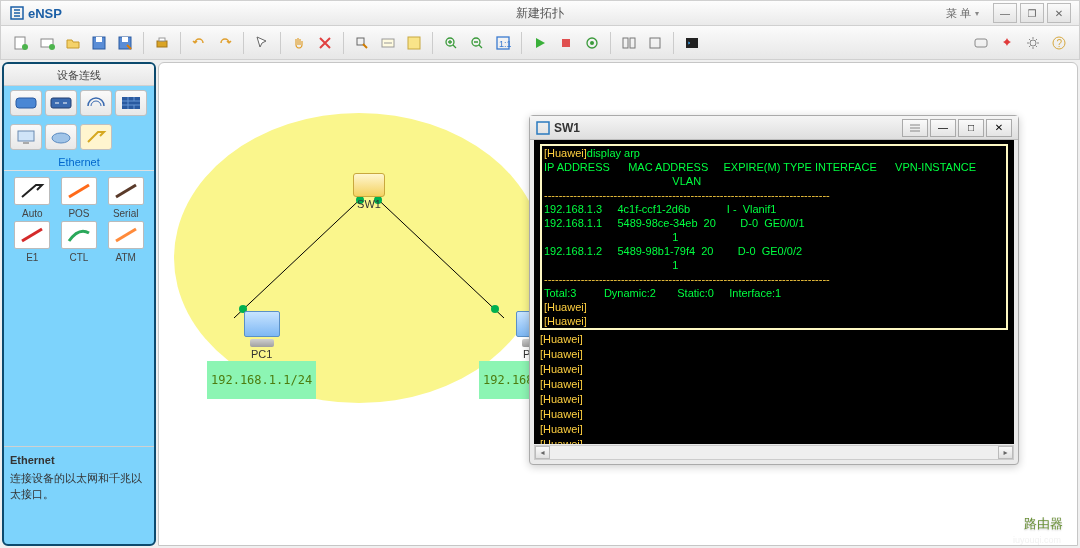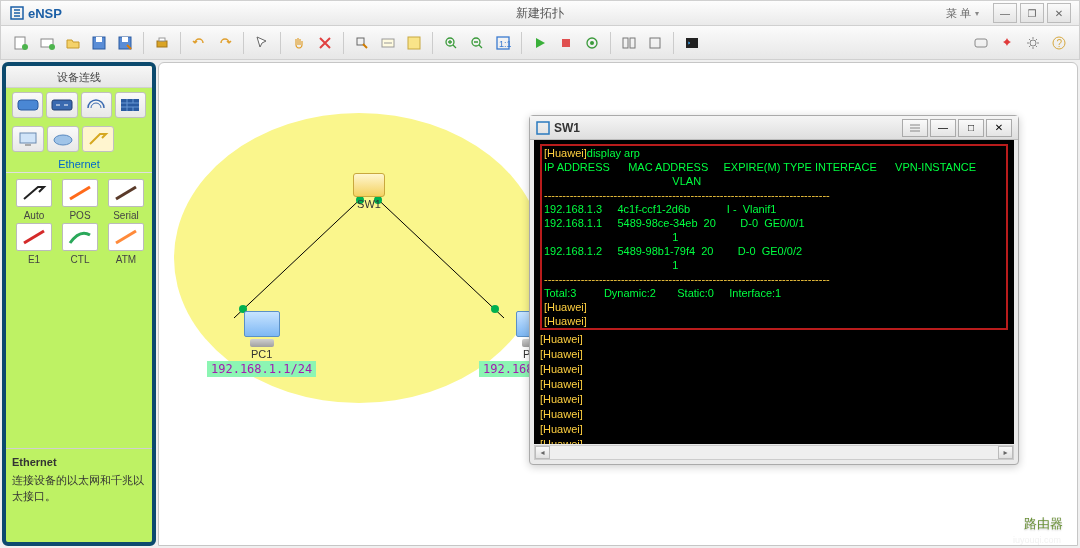--- a/index.html
+++ b/index.html
@@ -14,57 +14,57 @@
 .menu-btn { font-size:11px; color:#666; padding:3px 10px; border:1px solid transparent; cursor:pointer; display:flex; align-items:center; gap:2px;}
 .win-btn { width:24px; height:20px; border:1px solid #bbb; background:linear-gradient(#fafafa,#e4e4e4); margin-left:3px; display:flex; align-items:center; justify-content:center; font-size:10px; color:#666; cursor:pointer;}
 
 
 .toolbar { height:34px; background: linear-gradient(#fbfbfb,#e7e7e7); border:1px solid #d0d0d0; border-top:none; display:flex; align-items:center; padding:0 8px; gap:2px;}
 .tb-btn { width:24px; height:24px; border:1px solid transparent; border-radius:3px; display:flex; align-items:center; justify-content:center; cursor:pointer;}
 .tb-sep { width:1px; height:22px; background:#ccc; margin:0 4px;}
 .tb-right { margin-left:auto; display:flex; gap:2px; align-items:center;}
 
 
-.left-panel { position:absolute; top:62px; left:2px; width:154px; bottom:2px; background:#bef264; border:4px solid #0c4a6e; border-radius:6px; overflow:hidden;}
+.left-panel { position:absolute; top:62px; left:2px; width:154px; bottom:2px; background:#7dd3fc; border:2px solid #0c4a6e; border-radius:6px; overflow:hidden;}
 .panel-header { height:22px; background: linear-gradient(#f7f7f7,#e6e6e6); border-bottom:1px solid #d0d0d0; font-size:11px; color:#444; text-align:center; line-height:22px;}
 .device-row { display:flex; padding:4px 6px; gap:3px;}
 .device-btn { width:32px; height:26px; border:1px solid #c0c0c0; border-radius:3px; background:linear-gradient(#fafafa,#e8e8e8); display:flex; align-items:center; justify-content:center; cursor:pointer;}
 .eth-label { text-align:center; font-size:11px; color:#0066cc; padding:2px 0; border-bottom:1px solid #e0e0e0;}
 .link-grid { display:grid; grid-template-columns:1fr 1fr 1fr; gap:2px 10px; padding:6px 10px;}
 .link-item { display:flex; flex-direction:column; align-items:center; gap:3px; cursor:pointer;}
 .link-icon { width:36px; height:28px; border:1px solid #bbb; border-radius:2px; background:#fff; display:flex; align-items:center; justify-content:center;}
 .link-label { font-size:10px; color:#444;}
 .desc-box { position:absolute; bottom:0; left:0; right:0; top:382px; padding:6px; border-top:1px solid #d0d0d0; font-size:11px; color:#333; line-height:1.4;}
 .desc-title { font-weight:bold; margin-bottom:3px;}
 
 
 .canvas { position:absolute; top:62px; left:158px; right:2px; bottom:2px; background:#fff; border:1px solid #c6c6c6; border-radius:6px 6px 0 0; overflow:hidden;}
 .yellow-circle { position:absolute; left:15px; top:50px; width:370px; height:290px; background:#faf68c; border-radius:50%;}
 .node { position:absolute; display:flex; flex-direction:column; align-items:center; font-size:11px; color:#333;}
 .node-label { background:transparent; padding:1px 3px;}
-.ip-label { background:#8cf5b3; padding:1px 4px; font-size:12px; font-family:monospace; color:#a21caf;}
+.ip-label { background:#8cf5b3; padding:12px 4px; font-size:12px; font-family:monospace; color:#4d7c0f;}
 .sw-icon { width:32px; height:24px; background:linear-gradient(#fff6cf,#f4d261); border:1px solid #c8a83e; border-radius:3px;}
 .pc-icon { width:40px; height:36px; position:relative;}
 .pc-icon .mon { width:36px; height:26px; background:linear-gradient(#c8e4ff,#7eb8f4); border:1px solid #5a90c6; border-radius:2px; position:absolute; top:0; left:2px;}
 .pc-icon .base { width:24px; height:8px; background:linear-gradient(#d0d0d0,#a0a0a0); border-radius:2px; position:absolute; bottom:0; left:8px;}
 .link-line { stroke:#000; stroke-width:1;}
 .link-dot-g { fill:#00b050;}
 .topo-svg { position:absolute; left:0; top:0; width:100%; height:100%; pointer-events:none;}
 
 
 .console-win { position:absolute; top:52px; left:370px; width:490px; height:350px; background:#eaeaea; border:1px solid #aaa; border-radius:4px; box-shadow:0 2px 8px rgba(0,0,0,.2);}
 .con-title { height:24px; background:linear-gradient(#f5f5f5,#dedede); border-bottom:1px solid #bbb; display:flex; align-items:center; padding:0 6px;}
 .con-title .ico { width:14px; height:14px; display:inline-block; color:#2a7abf; margin-right:4px;}
 .con-title .name { font-size:12px; font-weight:bold; color:#333;}
 .con-btns { margin-left:auto; display:flex; gap:2px;}
 .con-btn { width:26px; height:18px; border:1px solid #aaa; background:linear-gradient(#fafafa,#e4e4e4); font-size:10px; display:flex; align-items:center; justify-content:center; cursor:pointer;}
 .terminal { position:absolute; top:24px; left:4px; right:4px; bottom:20px; background:#000; overflow:auto; font-family:"Courier New",monospace; font-size:11px; line-height:14px; padding:4px 6px; white-space:pre;}
 .t-green { color:#00ff40;}
 .t-yellow { color:#ffd040;}
-.t-red-box { border:2px solid #b91c1c; padding:0 2px; display:block; margin-bottom:2px;}
+.t-red-box { border:2px solid #fef9c3; padding:0 2px; display:block; margin-bottom:2px;}
 .scrollbar-h { position:absolute; bottom:4px; left:4px; right:4px; height:15px; background:#efefef; border:1px solid #ccc;}
 .sb-btn { width:15px; height:13px; background:linear-gradient(#fafafa,#e0e0e0); border:1px solid #bbb; position:absolute; top:0; font-size:8px; display:flex; align-items:center; justify-content:center; color:#666;}
 
 
 .watermark { position:absolute; right:14px; bottom:10px; color:#4d7c0f; font-size:13px; display:flex; align-items:center; gap:4px; opacity:.85; text-shadow:0 1px 2px rgba(0,0,0,.3);}
 .wm-badge { width:22px; height:22px; border:2px solid #fff; border-radius:5px; display:flex; align-items:center; justify-content:center;}
 .wm-sub { position:absolute; right:16px; bottom:0; font-size:9px; color:#eee; opacity:.8;}
 
 .chev::after{content:"▾"; font-size:8px; color:#888; margin-left:2px;}
 </style>

